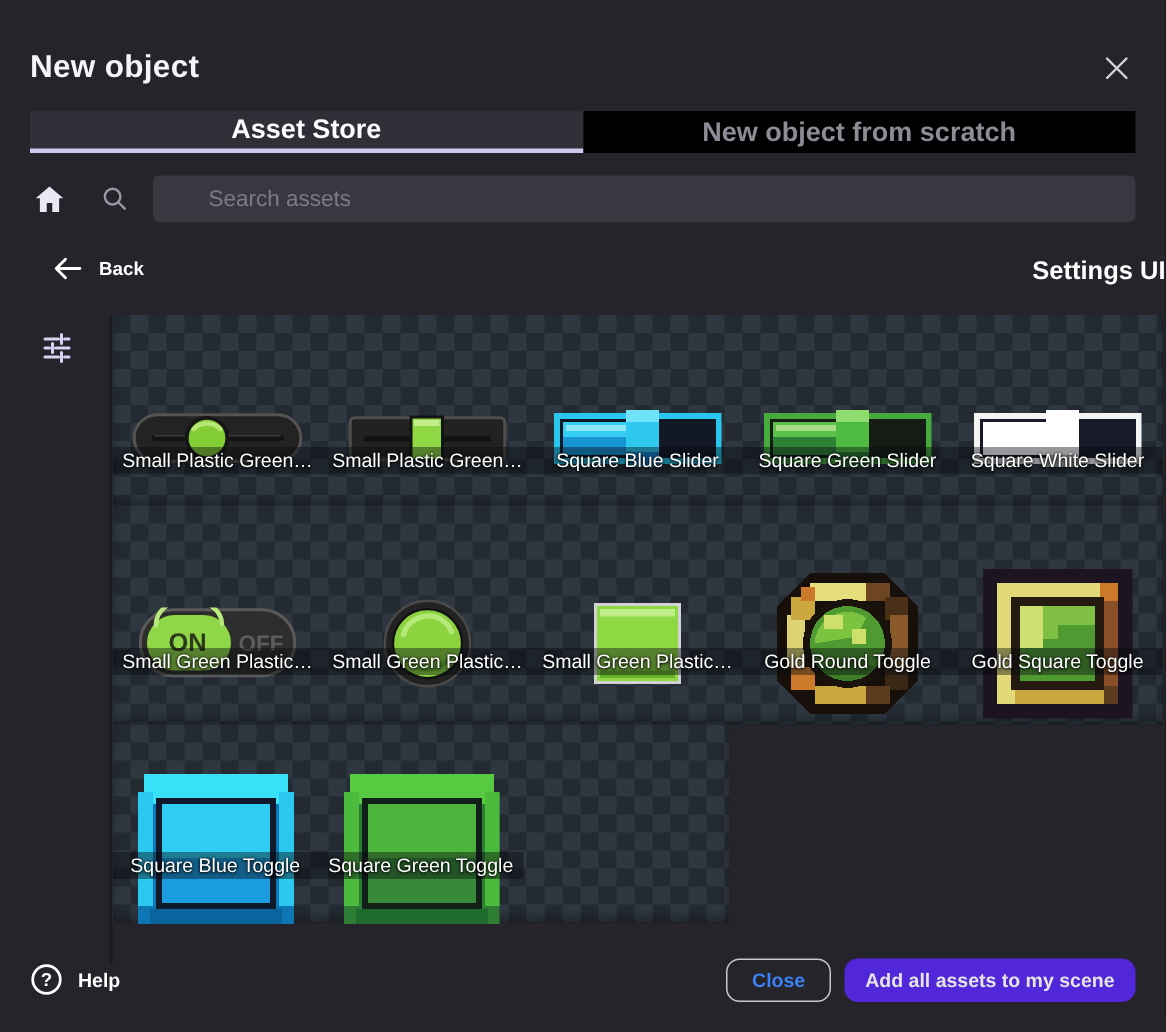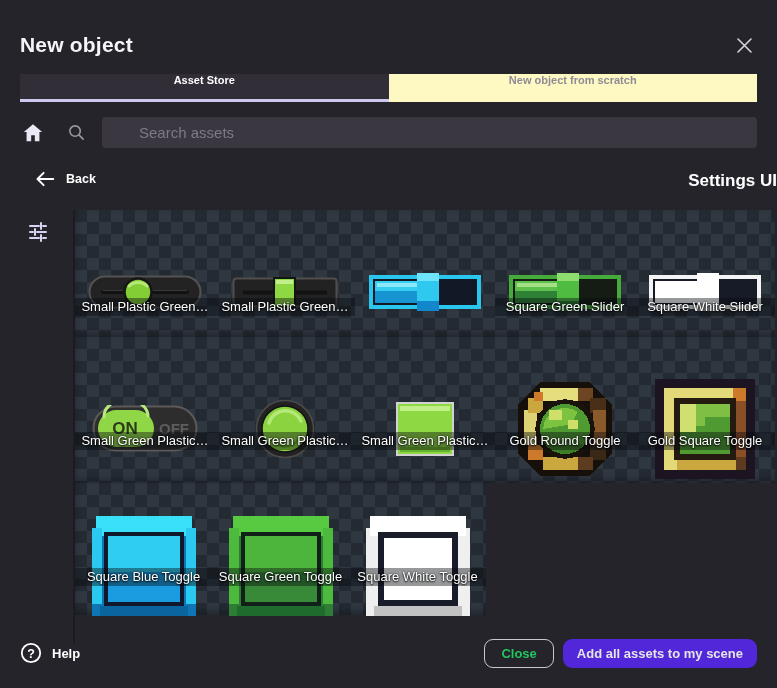--- a/index.html
+++ b/index.html
@@ -10,24 +10,24 @@
     background:#26242b; color:#fff; overflow:hidden;
   }
 
   
   .hdr { padding:16px 20px 0 20px; position:relative;margin-top:17px; }
   .hdr-title { font-size:21px; font-weight:800; color:#f5f4f7; letter-spacing:.2px; }
   .close-x { position:absolute; right:24px; top:20px; cursor:pointer; }
 
   
   .tabs { display:flex; margin:17px 20px 0 20px; height:28px; }
-  .tab { flex:1; display:flex; justify-content:center;
-         font-size:11px; font-weight:700; cursor:pointer; }
+  .tab { flex:1; display:flex; align-items:center; justify-content:center;
+         font-size:18px; font-weight:700; cursor:pointer; }
   .tab.active { background:#312e38; color:#fdfdfe; border-bottom:3px solid #cfc8ee; }
-  .tab.inactive { background:#fef9c3; color:#8e8b97; }
+  .tab.inactive { background:#000000; color:#8e8b97; }
 
   
   .search-row { display:flex; align-items:center; margin:15px 20px 0 20px; gap:11px; }
   .home-btn { width:26px; height:26px; display:flex; align-items:center; justify-content:center; cursor:pointer; }
   .search-box { position:relative; flex:1;padding-left:45px; }
   .search-box input {
     width:100%; height:31px; background:#3a3741; border:none; border-radius:4px;
     color:#e8e6ee; font-size:15px; padding:0 10px 0 37px; outline:none;
     font-family:"Liberation Sans", sans-serif;
   }
@@ -76,21 +76,21 @@
   .row3 .asset-label { bottom:29px; }
 
   
   .footer { position:absolute; left:0; right:0; bottom:0; height:70px;
             display:flex; align-items:center; justify-content:space-between; padding:0 20px; }
   .help-wrap { display:flex; align-items:center; gap:10px; cursor:pointer; }
   .help-label { font-size:13px; font-weight:700; color:#fff; }
   .btns { display:flex; align-items:center; gap:9px; }
   .btn { font-family:"Liberation Sans", sans-serif; font-size:13px; font-weight:700;
          border-radius:9px; cursor:pointer; }
-  .btn-close { background:transparent; color:#22c55e; border:1px solid #c9c7d0; padding:6px 16px; }
+  .btn-close { background:transparent; color:#3b82f6; border:1px solid #c9c7d0; padding:6px 16px; }
   .btn-add { background:#5226d9; color:#e5e5e5; border:none; padding:7px 14px; }
 
   svg { display:block; }
 </style>
 </head>
 <body>
 
 <div class="dialog">
 
   <div class="hdr">
@@ -184,20 +184,21 @@
               <rect x="0" y="1" width="56" height="17" fill="#29c6ee"></rect>
               <rect x="2" y="3" width="52" height="13" fill="#121826"></rect>
               <rect x="3" y="4" width="26" height="11" fill="#35cdf0"></rect>
               <rect x="3" y="9" width="26" height="6" fill="#1795d3"></rect>
               <rect x="4" y="5" width="24" height="2" fill="#8ce7fa"></rect>
               <rect x="24" y="0" width="11" height="19" fill="#2fc9ef"></rect>
               <rect x="24" y="0" width="11" height="4" fill="#6fe3fa"></rect>
               <rect x="24" y="14" width="11" height="5" fill="#1287cb"></rect>
             </svg>
           </div>
+          <div class="asset-label">Square Blue Slider</div>
         </div>
 
         <div class="cell">
           <div class="art">
             <svg width="112" height="38" viewBox="0 0 56 19" shape-rendering="crispEdges">
               <rect x="0" y="1" width="56" height="17" fill="#46ab3c"></rect>
               <rect x="2" y="3" width="52" height="13" fill="#141c14"></rect>
               <rect x="3" y="4" width="26" height="11" fill="#5cc04a"></rect>
               <rect x="3" y="9" width="26" height="6" fill="#2f8136"></rect>
               <rect x="4" y="5" width="24" height="2" fill="#a5df85"></rect>
@@ -334,32 +335,20 @@
               <rect x="47" y="6" width="5" height="38" fill="#4cbb3d"></rect>
               <rect x="6" y="8" width="40" height="37" fill="#12201a"></rect>
               <rect x="8" y="10" width="36" height="18" fill="#4db53c"></rect>
               <rect x="8" y="28" width="36" height="15" fill="#388a38"></rect>
               <rect x="4" y="45" width="44" height="5" fill="#1e6b2d"></rect>
             </svg>
           </div>
           <div class="asset-label">Square Green Toggle</div>
         </div>
 
-        <div class="cell">
-          <div class="art">
-            <svg width="104" height="104" viewBox="0 0 52 52" shape-rendering="crispEdges">
-              <rect x="0" y="6" width="52" height="44" fill="#efefef"></rect>
-              <rect x="2" y="0" width="48" height="10" fill="#ffffff"></rect>
-              <rect x="6" y="8" width="40" height="37" fill="#191c2a"></rect>
-              <rect x="9" y="11" width="34" height="31" fill="#ffffff"></rect>
-              <rect x="4" y="45" width="44" height="5" fill="#c2c2c2"></rect>
-            </svg>
-          </div>
-          <div class="asset-label">Square White Toggle</div>
-        </div>
       </div>
 
     </div>
   </div>
 
   <div class="footer">
     <div class="help-wrap">
       <svg width="22" height="22" viewBox="0 0 22 22">
         <circle cx="11" cy="11" r="9.2" fill="none" stroke="#ffffff" stroke-width="1.8"></circle>
         <text x="11" y="15.5" text-anchor="middle" font-family="Liberation Sans, sans-serif" font-size="12.5" font-weight="700" fill="#ffffff">?</text>

